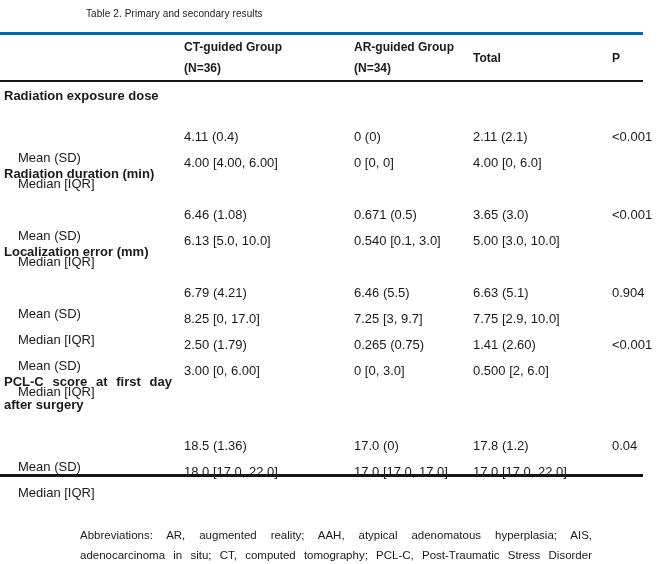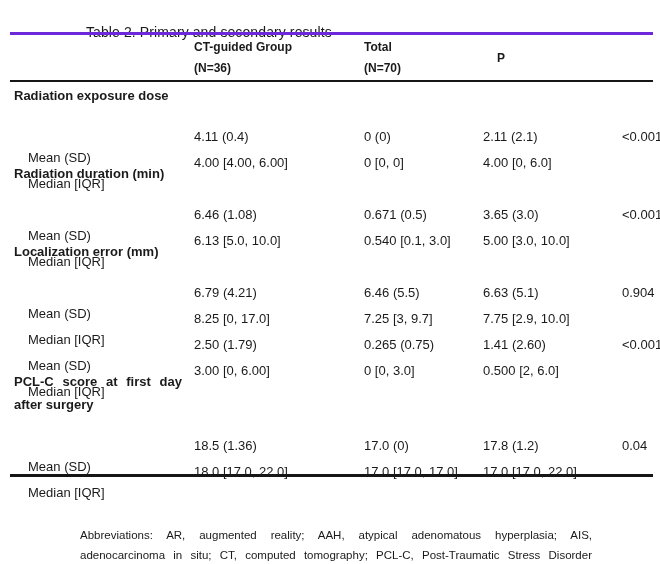--- a/index.html
+++ b/index.html
@@ -9,30 +9,30 @@
     width: 660px;
     height: 564px;
     background: #ffffff;
     font-family: "Liberation Sans", "DejaVu Sans", sans-serif;
     color: #1a1a1a;
     overflow: hidden;
   }
   .title {
     position: absolute;
     left: 86px;
-    top: 24px;
-    font-size: 14px;
+    top: 8px;
+    font-size: 10px;
     letter-spacing: 0.1px;
   }
   .table {
     position: absolute;
-    left: 10px;
+    left: 0;
     top: 32px;
     width: 643px;
-    border-top: 3px solid #6d28d9;
+    border-top: 3px solid #0369a1;
     border-bottom: 3px solid #161616;
   }
   .grid-row {
     display: grid;
     grid-template-columns: 184px 170px 119px 125px 45px;
   }
   .thead {
     height: 47px;
     border-bottom: 2px solid #161616;
     font-weight: bold;
@@ -78,22 +78,25 @@
 
   <div class="table">
 
     <div class="thead grid-row">
       <div class="hc hc-label"></div>
       <div class="hc">
         <div>CT-guided Group</div>
         <div>(N=36)</div>
       </div>
       <div class="hc">
+        <div>AR-guided Group</div>
+        <div>(N=34)</div>
+      </div>
+      <div class="hc">
         <div>Total</div>
-        <div>(N=70)</div>
       </div>
       <div class="hc hc-p">P</div>
     </div>
 
     <div class="tbody" id="tbody">
         <div class="row grid-row section">
           <div class="c0">Radiation exposure dose</div>
           <div class="c1"></div>
           <div class="c2"></div>
           <div class="c3"></div>

